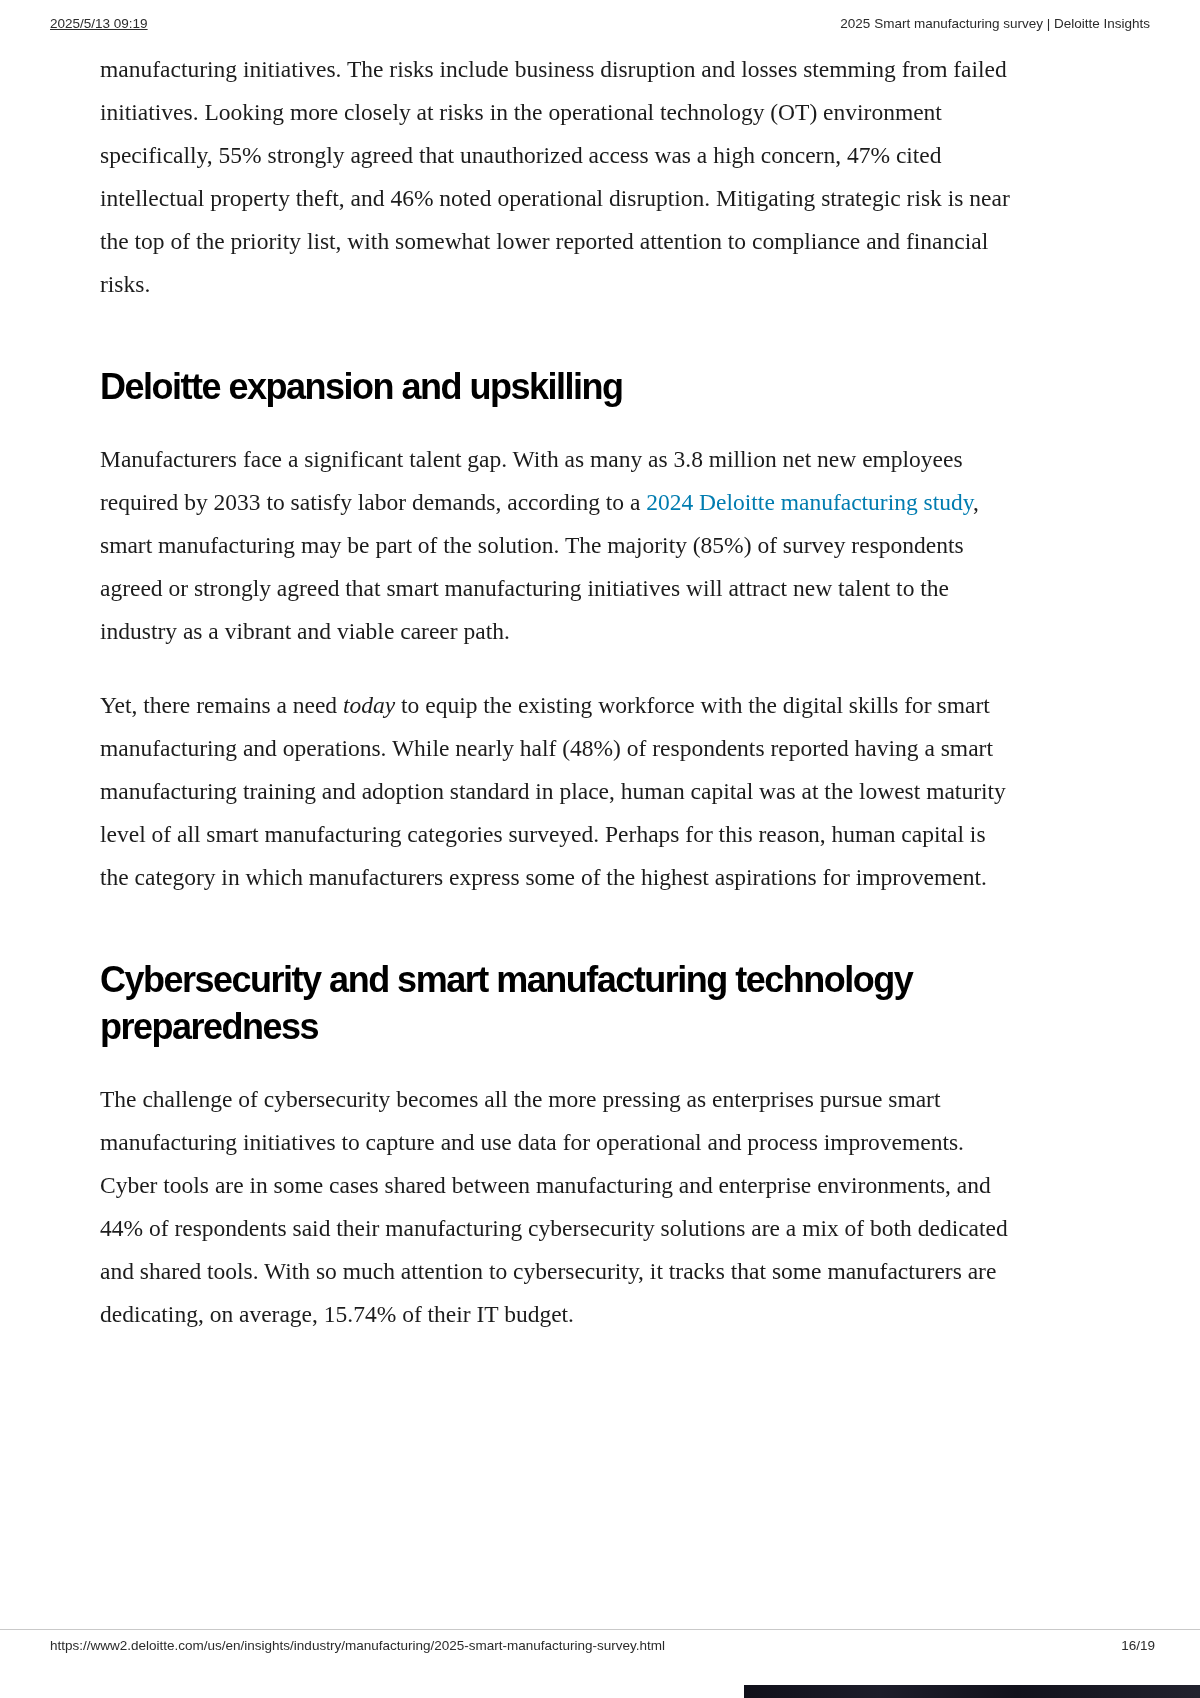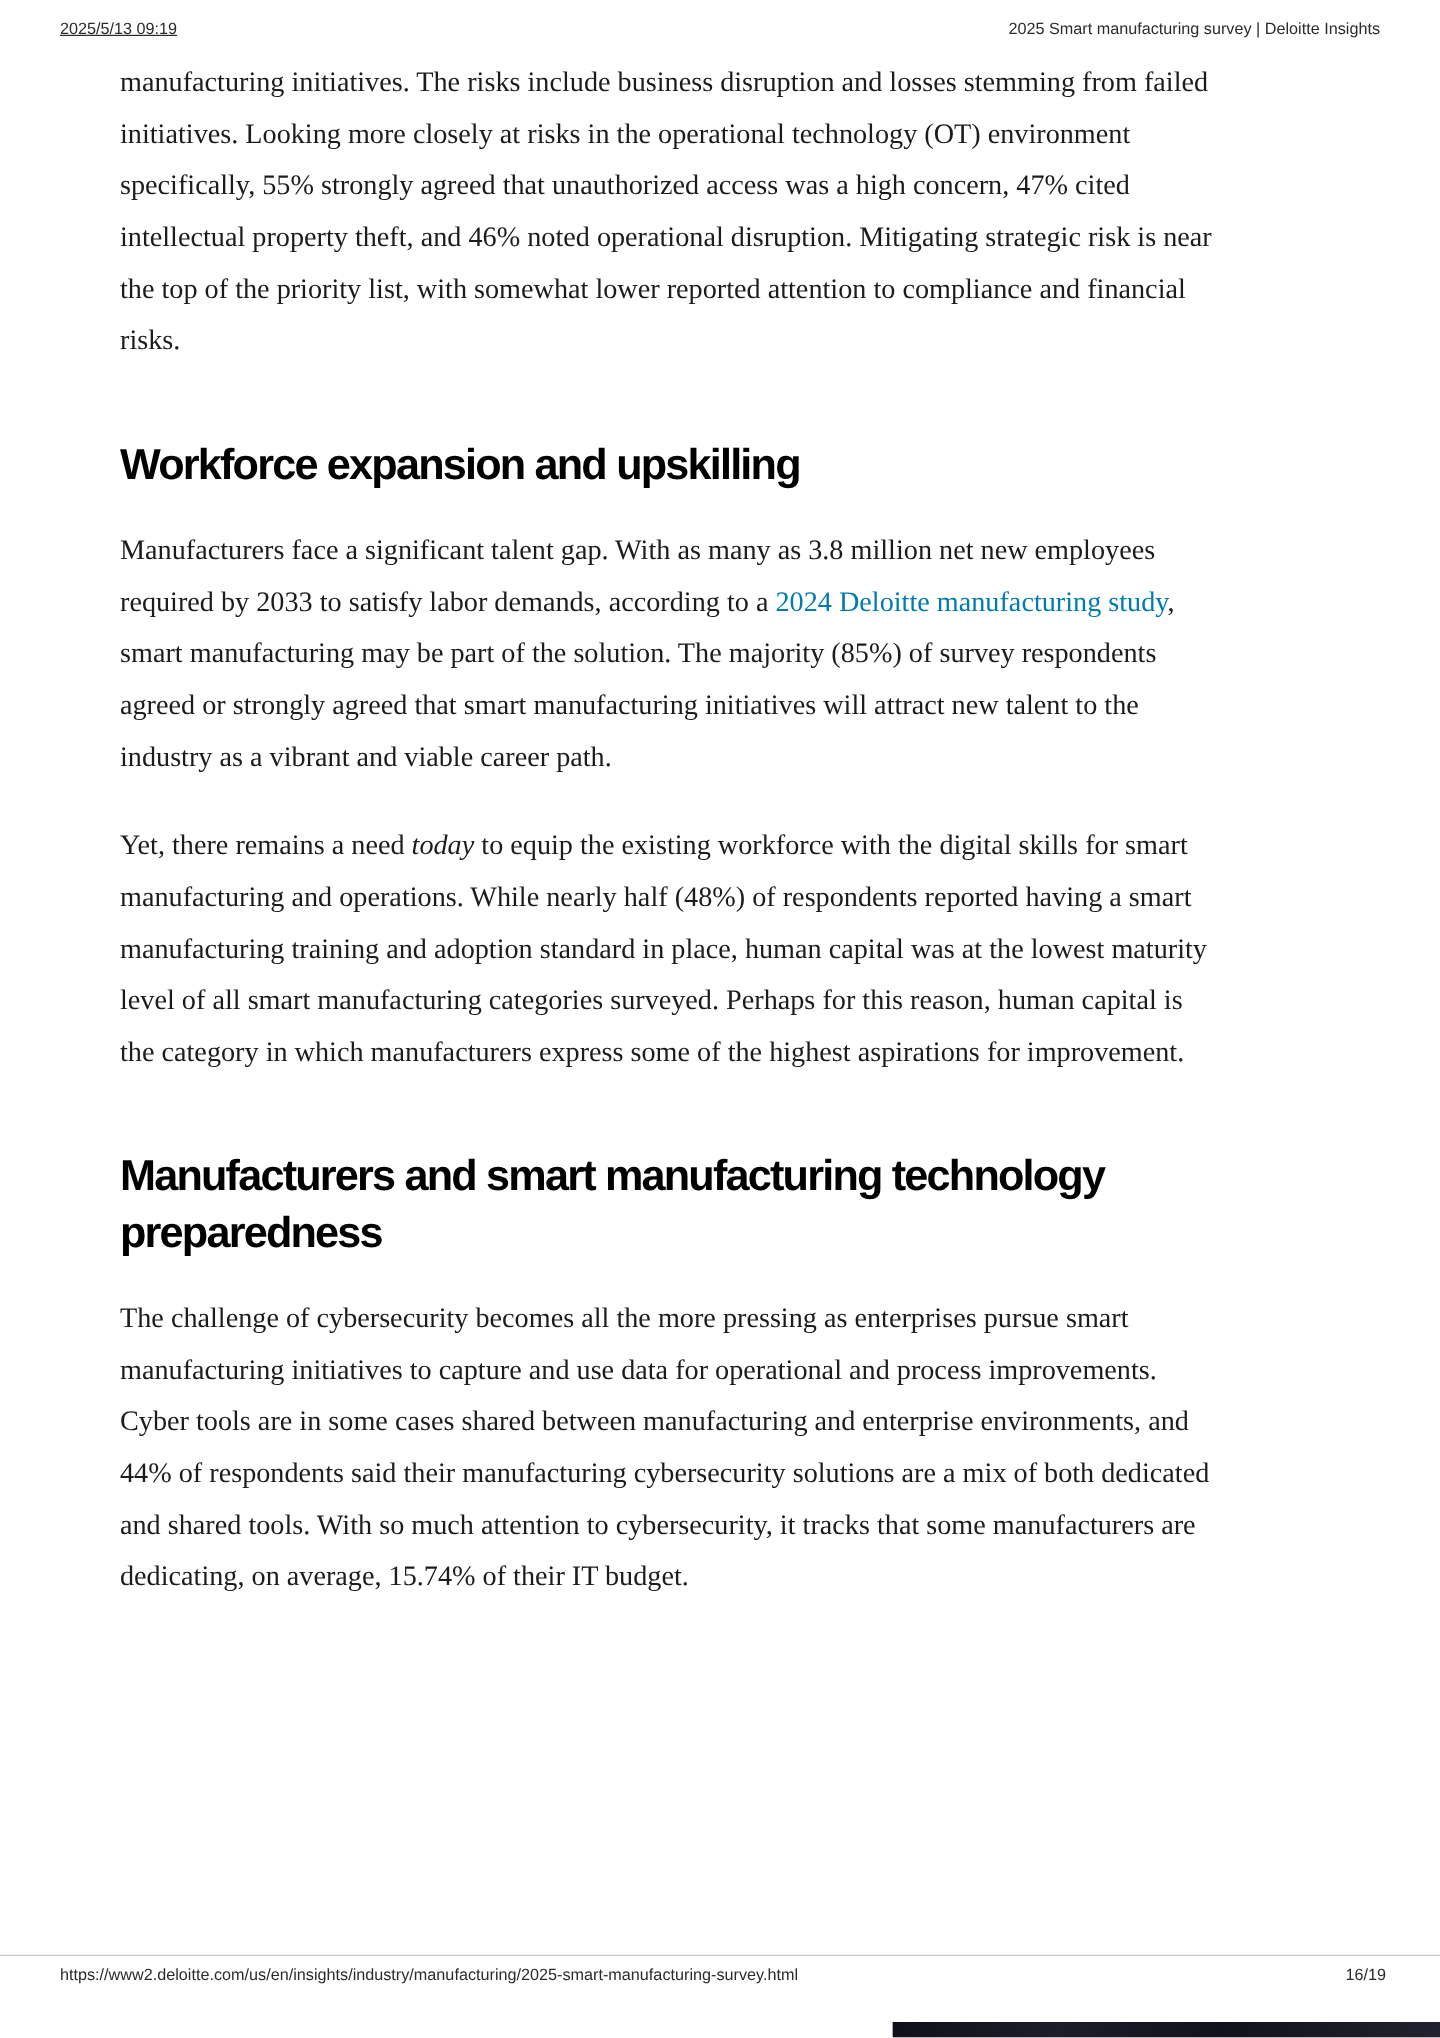--- a/index.html
+++ b/index.html
@@ -95,27 +95,27 @@
 
   <div class="print-header">
     <span class="print-title">2025 Smart manufacturing survey | Deloitte Insights</span>
     <span class="print-datetime">2025/5/13 09:19</span>
   </div>
 
   <div class="content">
 
     <p>manufacturing initiatives. The risks include business disruption and losses stemming from failed initiatives. Looking more closely at risks in the operational technology (OT) environment specifically, 55% strongly agreed that unauthorized access was a high concern, 47% cited intellectual property theft, and 46% noted operational disruption. Mitigating strategic risk is near the top of the priority list, with somewhat lower reported attention to compliance and financial risks.</p>
 
-    <h2 class="section-heading">Workforce expansion and upskilling</h2>
+    <h2 class="section-heading">Deloitte expansion and upskilling</h2>
 
     <p><span>Manufacturers face a significant talent gap. With as many as 3.8 million net new employees required by 2033 to satisfy labor demands, according to a </span><a class="article-link" href="#">2024 Deloitte manufacturing study</a><span>, smart manufacturing may be part of the solution. The majority (85%) of survey respondents agreed or strongly agreed that smart manufacturing initiatives will attract new talent to the industry as a vibrant and viable career path.</span></p>
 
     <p><span>Yet, there remains a need </span><span class="italic">today</span><span> to equip the existing workforce with the digital skills for smart manufacturing and operations. While nearly half (48%) of respondents reported having a smart manufacturing training and adoption standard in place, human capital was at the lowest maturity level of all smart manufacturing categories surveyed. Perhaps for this reason, human capital is the category in which manufacturers express some of the highest aspirations for improvement.</span></p>
 
-    <h2 class="section-heading">Manufacturers and smart manufacturing technology preparedness</h2>
+    <h2 class="section-heading">Cybersecurity and smart manufacturing technology preparedness</h2>
 
     <p>The challenge of cybersecurity becomes all the more pressing as enterprises pursue smart manufacturing initiatives to capture and use data for operational and process improvements. Cyber tools are in some cases shared between manufacturing and enterprise environments, and 44% of respondents said their manufacturing cybersecurity solutions are a mix of both dedicated and shared tools. With so much attention to cybersecurity, it tracks that some manufacturers are dedicating, on average, 15.74% of their IT budget.</p>
 
   </div>
 
   <div class="footer-rule"></div>
 
   <div class="print-footer">
     <span>https://www2.deloitte.com/us/en/insights/industry/manufacturing/2025-smart-manufacturing-survey.html</span>
     <span>16/19</span>

